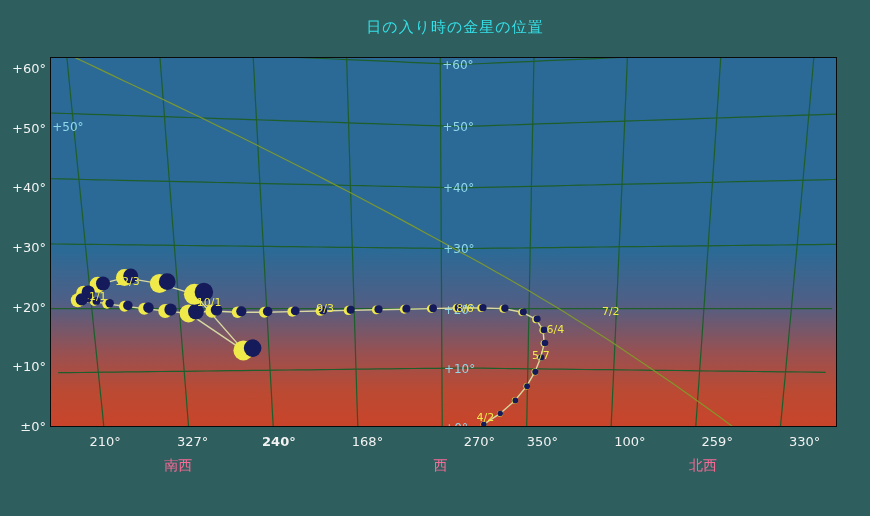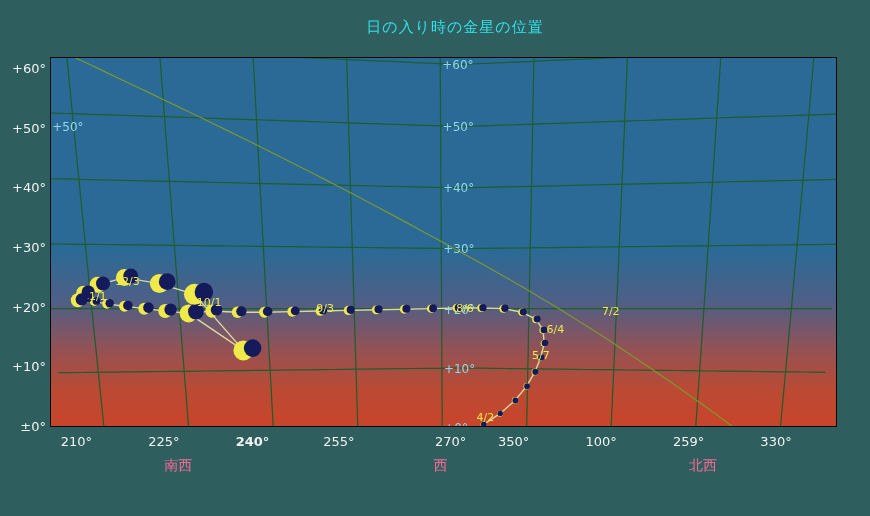--- a/index.html
+++ b/index.html
@@ -28,21 +28,21 @@
     box-sizing:border-box;
   }
   #plot svg{display:block;}
   .ylab, .xlab{
     position:absolute;
     color:#f2f2f2;
     font-size:13px;
     white-space:nowrap;
   }
   .ylab{text-align:right;width:46px;}
-  .xlab{text-align:left;width:60px;}
+  .xlab{text-align:right;width:60px;}
   .dirlab{
     position:absolute;
     color:#f96a96;
     font-size:14px;
     text-align:center;
     width:80px;
     white-space:nowrap;
   }
 </style>
 </head>
@@ -194,23 +194,23 @@
       <div class="ylab" style="left: 0px; top: 60.9355px;">+60°</div>
       <div class="ylab" style="left: 0px; top: 120.613px;">+50°</div>
       <div class="ylab" style="left: 0px; top: 180.29px;">+40°</div>
       <div class="ylab" style="left: 0px; top: 239.968px;">+30°</div>
       <div class="ylab" style="left: 0px; top: 299.645px;">+20°</div>
       <div class="ylab" style="left: 0px; top: 359.323px;">+10°</div>
       <div class="ylab" style="left: 0px; top: 419px;">±0°</div>
     </div>
   <div id="xaxis">
       <div class="xlab" style="left: 60.8074px; top: 434px;">210°</div>
-      <div class="xlab" style="left: 148.252px; top: 434px;">225°</div>
+      <div class="xlab" style="left: 148.252px; top: 434px;">327°</div>
       <div class="xlab" style="left: 235.696px; top: 434px; font-weight: bold;">240°</div>
-      <div class="xlab" style="left: 323.141px; top: 434px;">255°</div>
+      <div class="xlab" style="left: 323.141px; top: 434px;">168°</div>
       <div class="xlab" style="left: 435px; top: 434px;">270°</div>
       <div class="xlab" style="left: 498.03px; top: 434px;">350°</div>
       <div class="xlab" style="left: 585.474px; top: 434px;">100°</div>
       <div class="xlab" style="left: 672.919px; top: 434px;">259°</div>
       <div class="xlab" style="left: 760.363px; top: 434px;">330°</div>
     </div>
   <div id="dirs">
       <div class="dirlab" style="left: 138.252px; top: 457px;">南西</div>
       <div class="dirlab" style="left: 400.585px; top: 457px;">西</div>
       <div class="dirlab" style="left: 662.919px; top: 457px;">北西</div>

